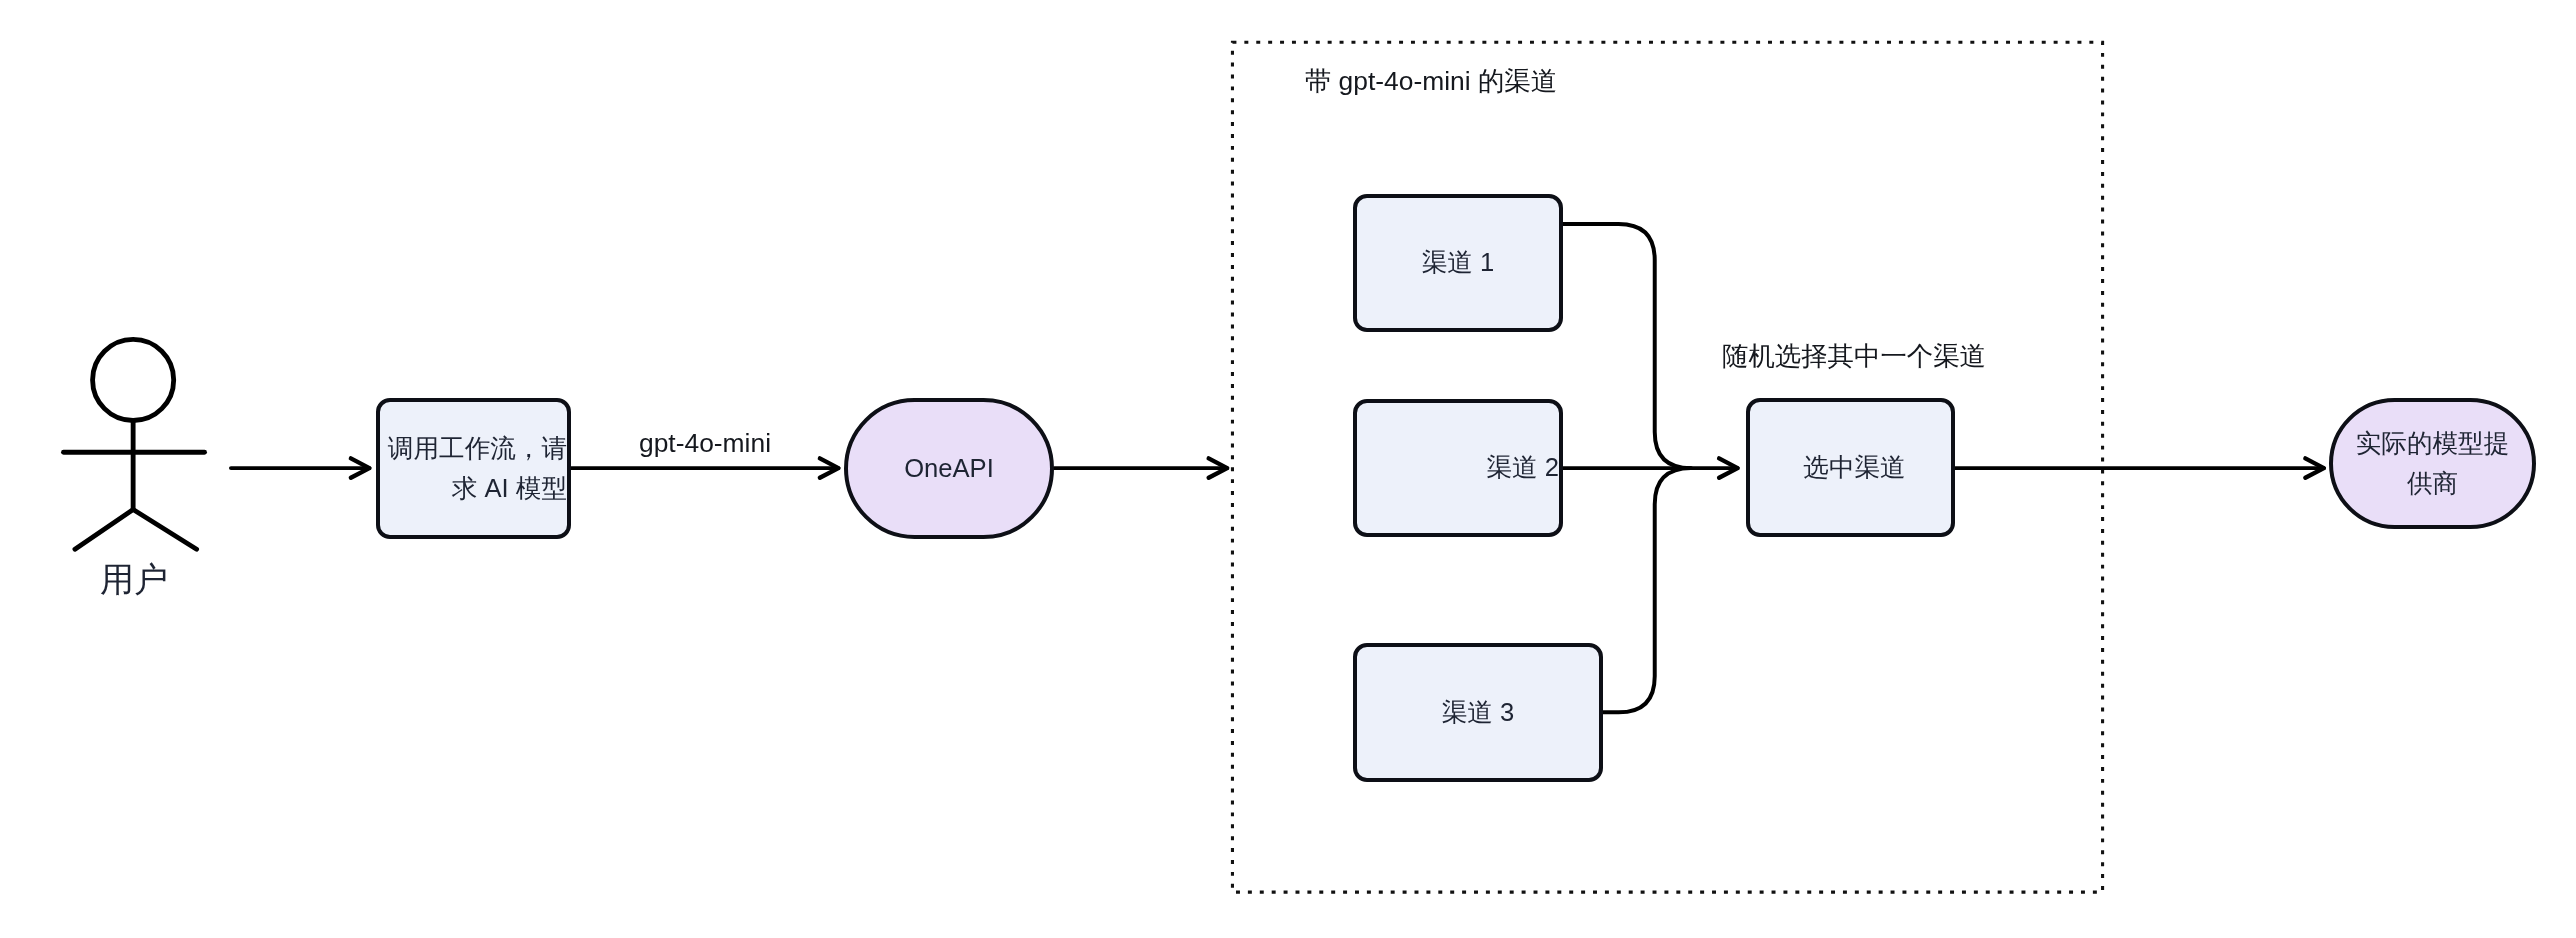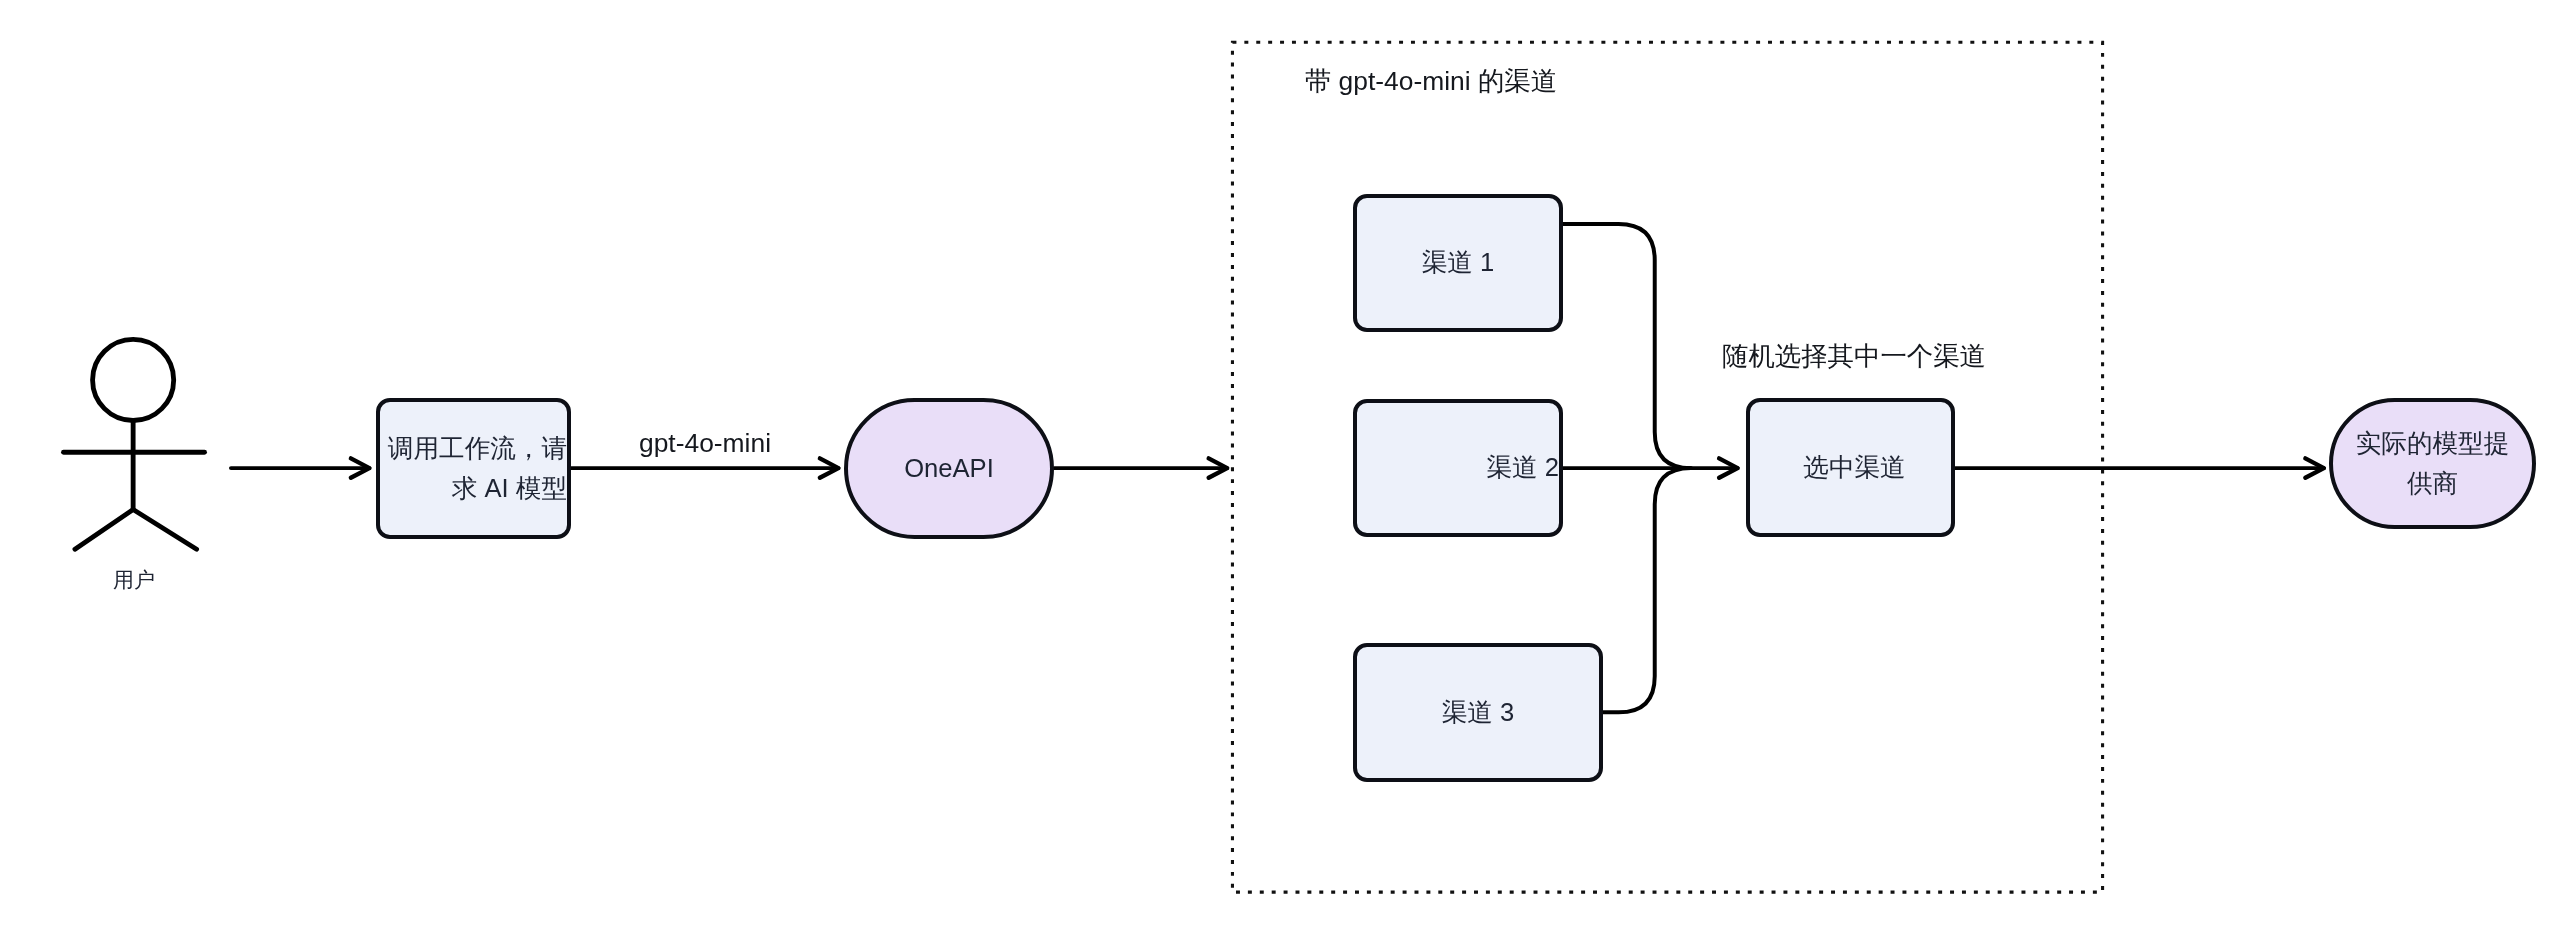--- a/index.html
+++ b/index.html
@@ -68,21 +68,21 @@
     transform: translate(-50%, -50%);
     white-space: nowrap;
     color: var(--label-text, #15181e);
     font-size: 26.4px;
   }
   .actor-label {
     position: absolute;
     transform: translate(-50%, -50%);
     white-space: nowrap;
     color: var(--node-text, #1e2433);
-    font-size: 21px;
+    font-size: 34px;
   }
 </style>
 </head>
 <body>
 
 <div id="canvas">
 
   <svg id="edge-layer" viewBox="0 0 2922 1064" xmlns="http://www.w3.org/2000/svg">
     <defs>
       <marker id="arrowV" viewBox="0 0 30 30" refX="26" refY="15" markerWidth="30" markerHeight="30" markerUnits="userSpaceOnUse" orient="auto">

